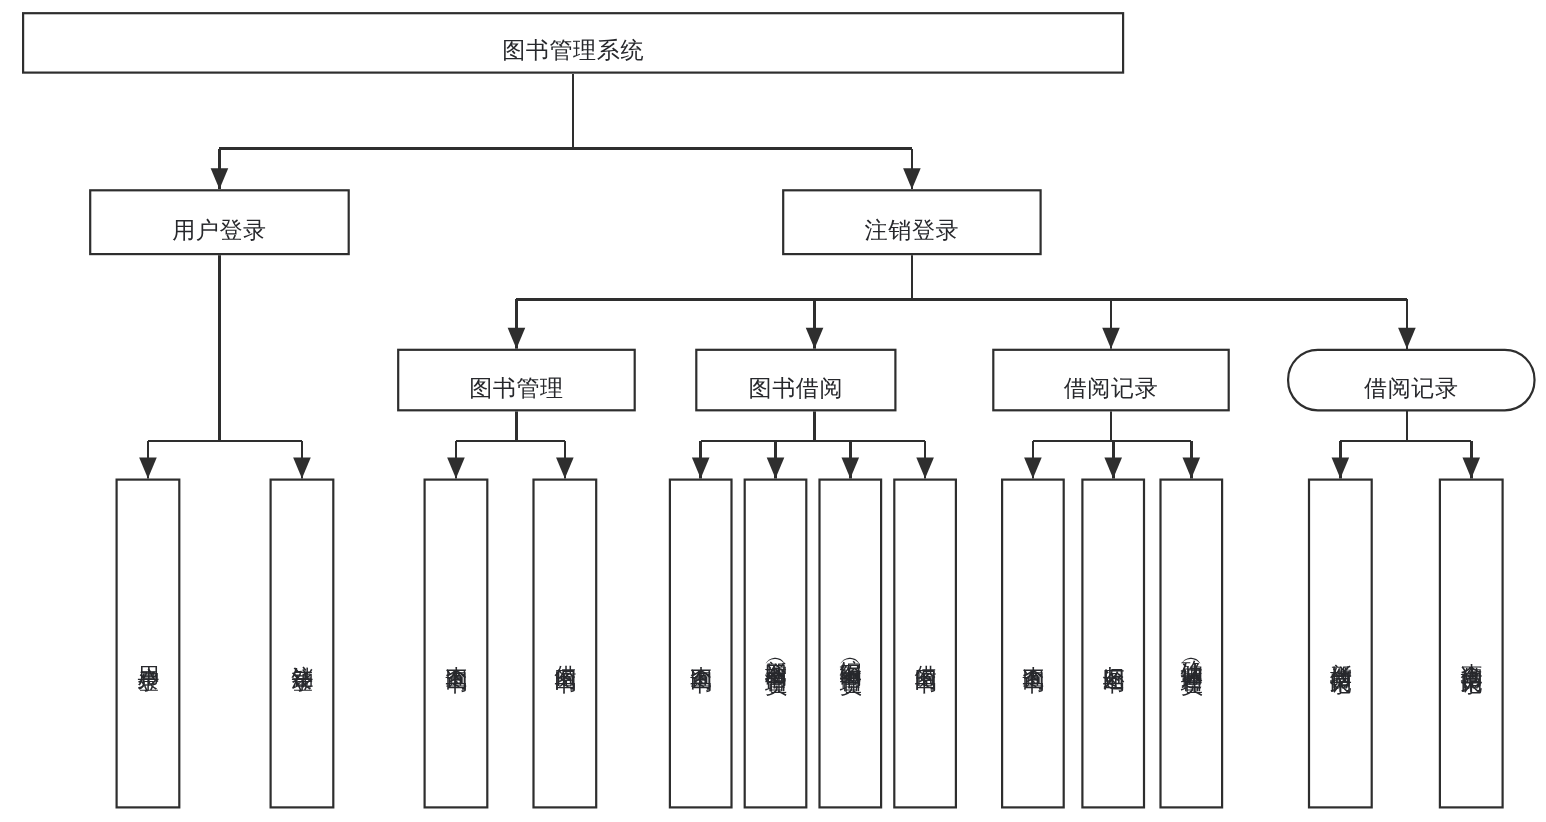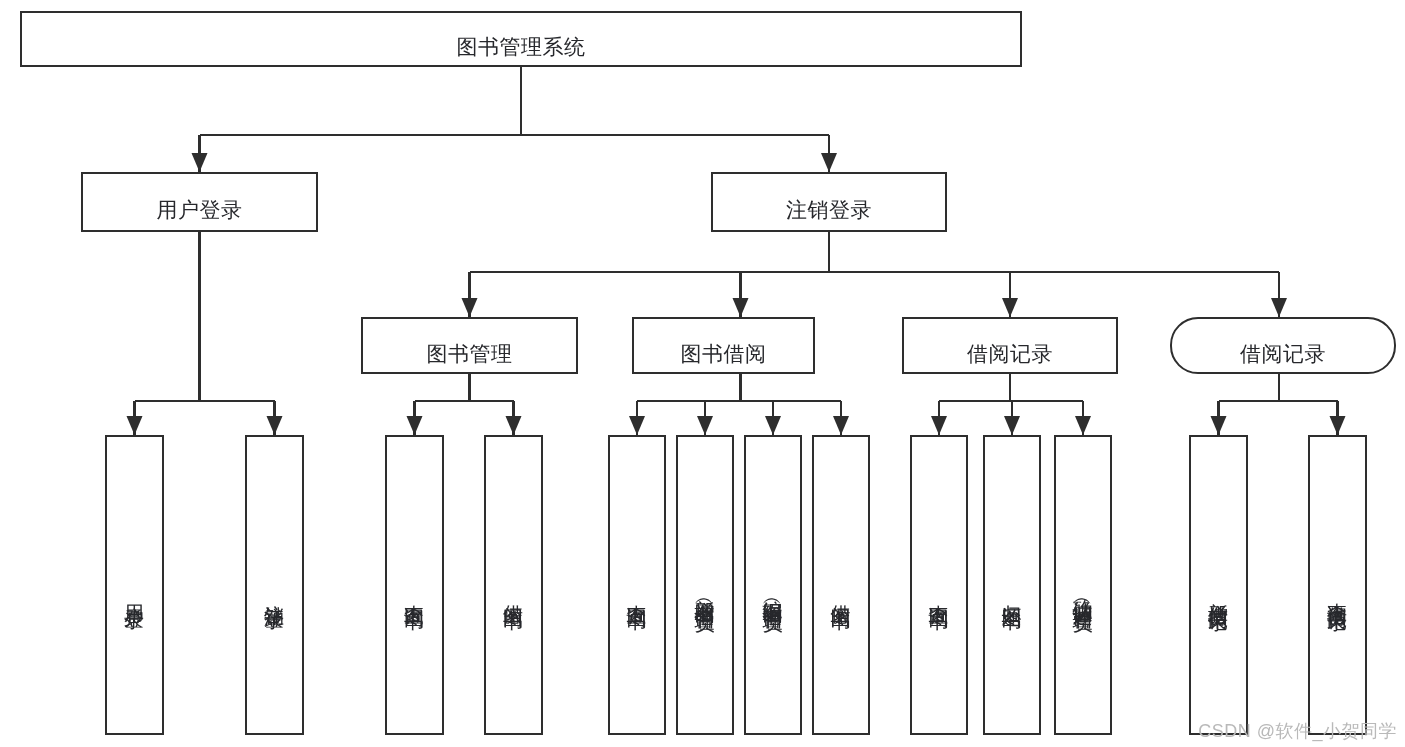--- a/index.html
+++ b/index.html
@@ -180,15 +180,14 @@
         <span class="node-label">确认归还（管理员）</span>
       </div>
       <div class="node vertical" style="left: 1189px; top: 435px; width: 59px; height: 300px;">
         <span class="node-label">新增借阅记录</span>
       </div>
       <div class="node vertical" style="left: 1308px; top: 435px; width: 59px; height: 300px;">
         <span class="node-label">查询借阅记录</span>
       </div>
     </div>
 
-  <div class="watermark">CSDN @软件_小贺同学</div>
 
 </div>
 
 </body></html>

